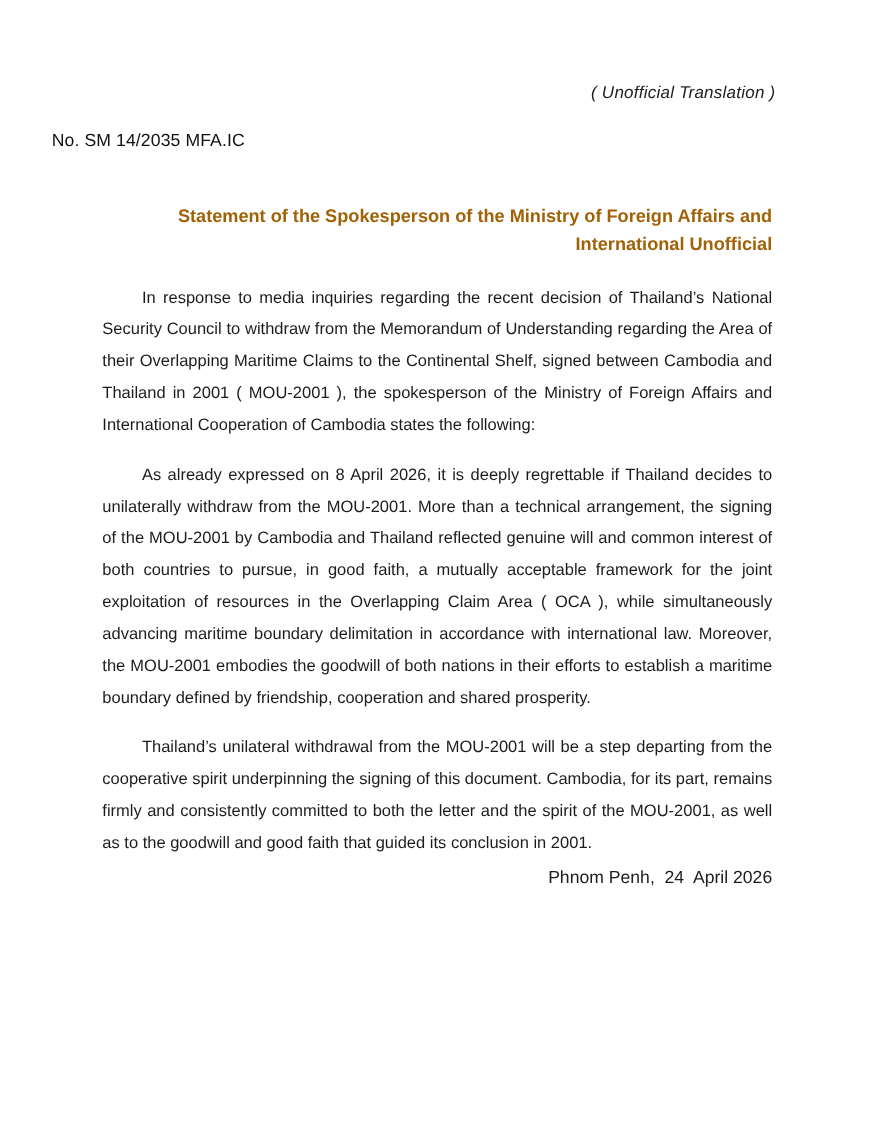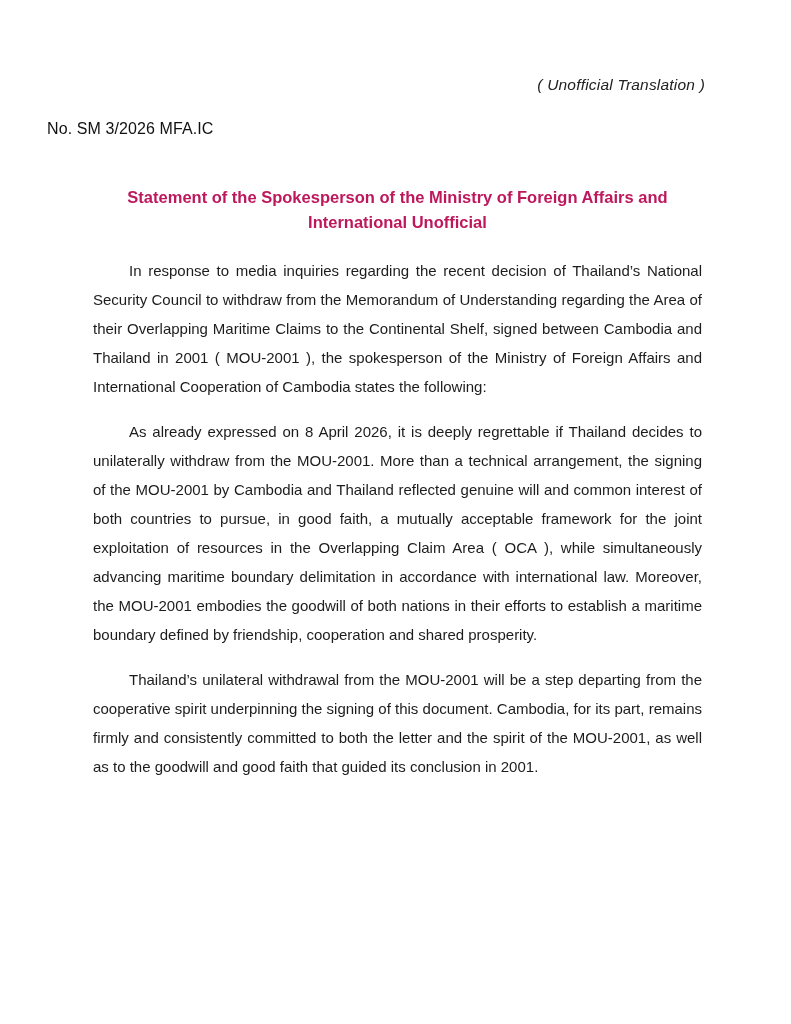--- a/index.html
+++ b/index.html
@@ -33,25 +33,25 @@
     left: 47px;
     font-size: 16px;
     letter-spacing: 0.1px;
     color: #111111;
   }
   .doc-title {
     position: absolute;
     top: 185px;
     left: 93px;
     width: 609px;
-    text-align: center;
+    text-align: right;
     font-weight: bold;
     font-size: 16.5px;
     line-height: 25px;
-    color: #be185d;
+    color: #a16207;
   }
   .doc-body {
     position: absolute;
     top: 256px;
     left: 93px;
     width: 609px;
     font-size: 15px;
     line-height: 29px;
     text-align: justify;
     color: #1c1c1c;
@@ -71,27 +71,28 @@
     color: #1c1c1c;
   }
 </style>
 </head>
 <body>
 
 <div class="page">
 
   <div class="translation-note">( Unofficial Translation )</div>
 
-  <div class="ref-number">No. SM 3/2026 MFA.IC</div>
+  <div class="ref-number">No. SM 14/2035 MFA.IC</div>
 
   <div class="doc-title">
     <div>Statement of the Spokesperson of the Ministry of Foreign Affairs and</div>
     <div>International Unofficial</div>
   </div>
 
   <div class="doc-body">
     <p>In response to media inquiries regarding the recent decision of Thailand’s National Security Council to withdraw from the Memorandum of Understanding regarding the Area of their Overlapping Maritime Claims to the Continental Shelf, signed between Cambodia and Thailand in 2001 ( MOU-2001 ), the spokesperson of the Ministry of Foreign Affairs and International Cooperation of Cambodia states the following:</p>
     <p>As already expressed on 8 April 2026, it is deeply regrettable if Thailand decides to unilaterally withdraw from the MOU-2001. More than a technical arrangement, the signing of the MOU-2001 by Cambodia and Thailand reflected genuine will and common interest of both countries to pursue, in good faith, a mutually acceptable framework for the joint exploitation of resources in the Overlapping Claim Area ( OCA ), while simultaneously advancing maritime boundary delimitation in accordance with international law. Moreover, the MOU-2001 embodies the goodwill of both nations in their efforts to establish a maritime boundary defined by friendship, cooperation and shared prosperity.</p>
     <p>Thailand’s unilateral withdrawal from the MOU-2001 will be a step departing from the cooperative spirit underpinning the signing of this document. Cambodia, for its part, remains firmly and consistently committed to both the letter and the spirit of the MOU-2001, as well as to the goodwill and good faith that guided its conclusion in 2001.</p>
   </div>
 
+  <div class="dateline">Phnom Penh,  24  April 2026</div>
 
 </div>
 
 </body></html>

